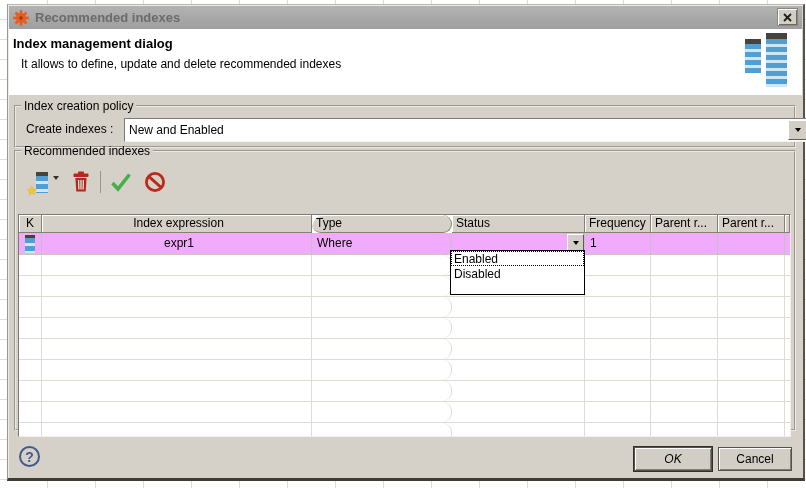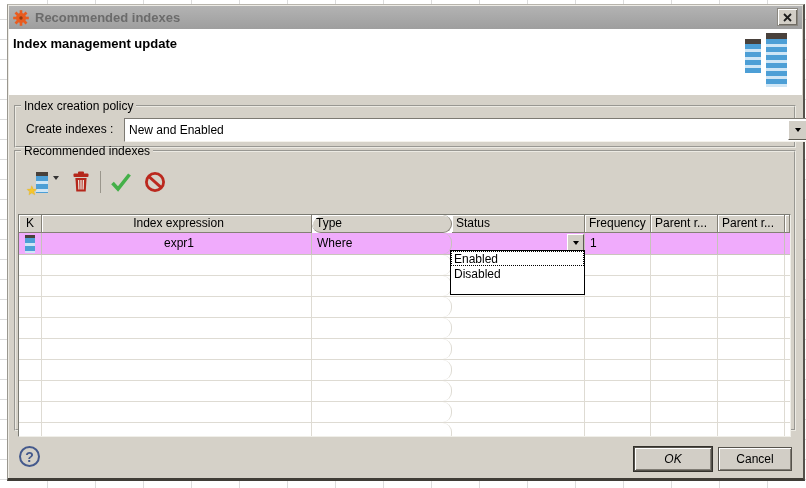--- a/index.html
+++ b/index.html
@@ -161,21 +161,22 @@
       <span>
         <svg width="9" height="9" viewBox="0 0 9 9">
           <line x1="1" y1="1" x2="8" y2="8" stroke="#1c1c1c" stroke-width="1.8"></line>
           <line x1="8" y1="1" x2="1" y2="8" stroke="#1c1c1c" stroke-width="1.8"></line>
         </svg>
       </span>
     </button>
   </div>
 
   <div class="header">
-    <div class="h-title">Index management update</div>
+    <div class="h-title">Index management dialog</div>
+    <div class="h-sub">It allows to define, update and delete recommended indexes</div>
     <div class="stripe-col banner-lg"></div>
     <div class="stripe-col banner-sm"></div>
   </div>
 
   <fieldset class="grp-policy">
     <legend>Index creation policy</legend>
     <span class="lbl-create">Create indexes :</span>
     <div class="combo">
       <span class="combo-text">New and Enabled</span>
       <span class="combo-btn">

